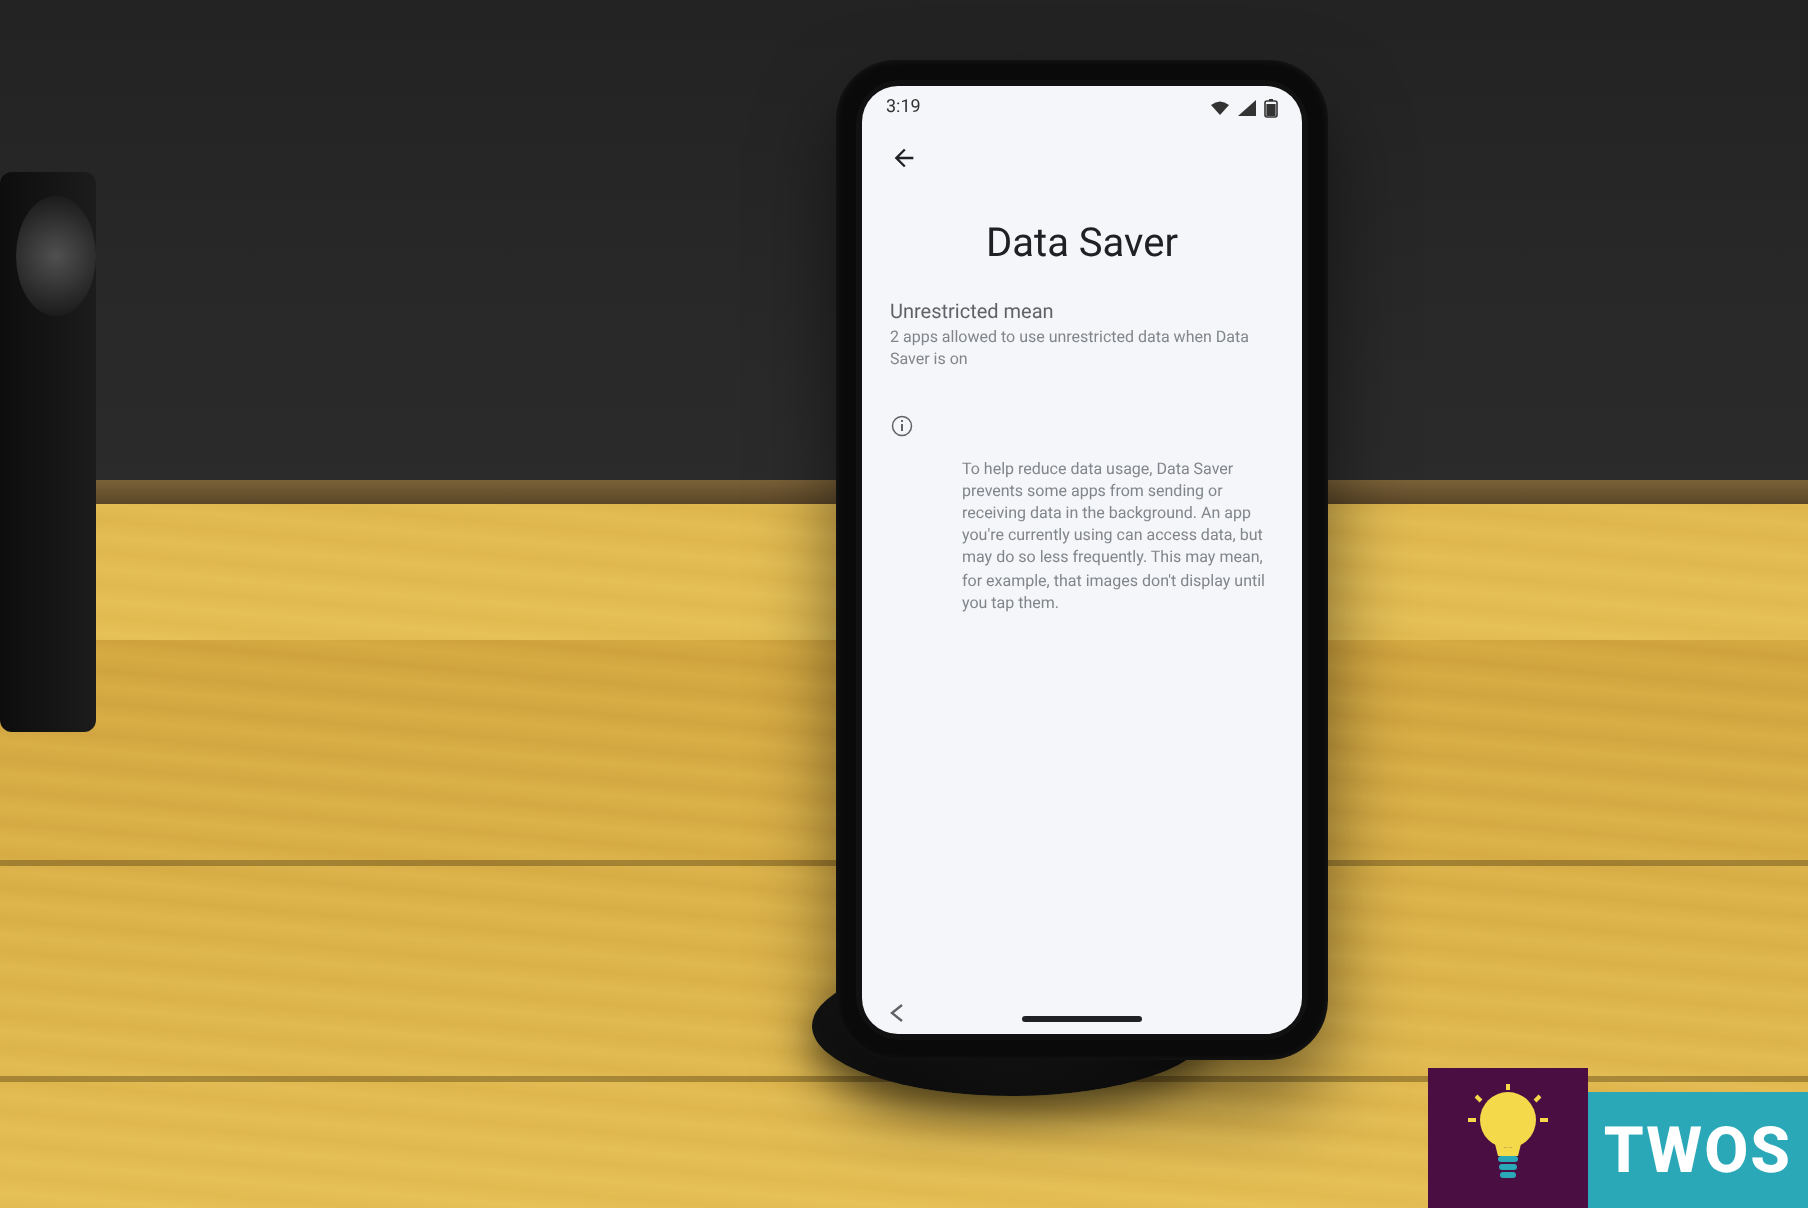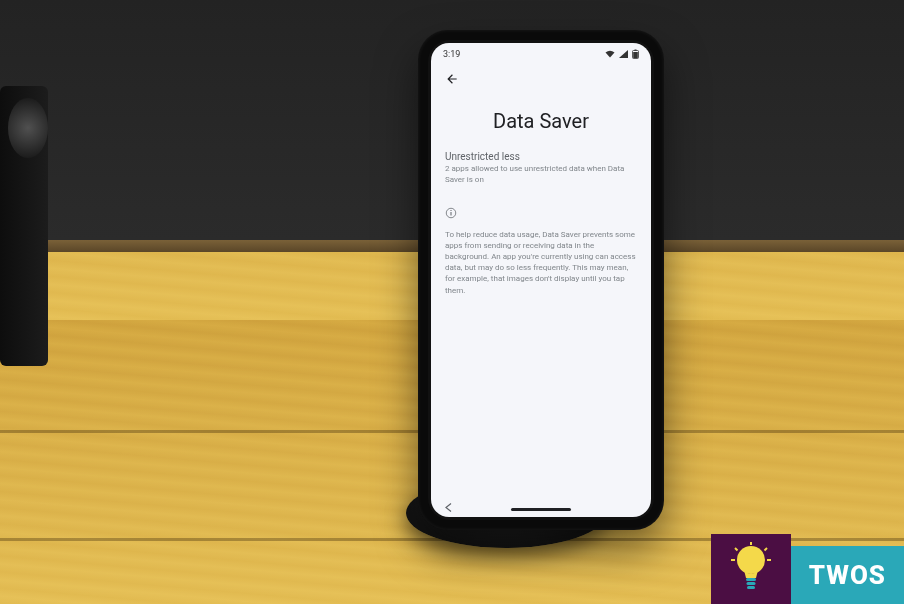--- a/index.html
+++ b/index.html
@@ -66,23 +66,23 @@
     width: 80px;
     background: #4b0e43;
     display: flex;
     align-items: center;
     justify-content: center;
   }
   .watermark .text-box {
     background: #2aa8b8;
     display: flex;
     align-items: center;
-    padding: 0 18px;
+    padding: 0 8px;
     color: #fff;
-    font-size: 26px;
+    font-size: 32px;
     font-weight: 800;
     letter-spacing: 1px;
     margin-top: 12px;
   }
   
   .phone-stand {
     position: absolute;
     left: 406px; top: 478px;
     width: 200px; height: 70px;
     background: radial-gradient(ellipse at 50% 30%, #2c2c2c 0%, #141414 70%);
@@ -197,20 +197,21 @@
     line-height: 1.35;
     margin-bottom: 18px;
   }
   .info-icon {
     margin-bottom: 6px;
   }
   .info-text {
     font-size: 8px;
     color: #80868b;
     line-height: 1.4;
+    margin-left: 36px;
   }
   
   .gesture-bar {
     height: 16px;
     display: flex;
     align-items: center;
     justify-content: center;
     flex-shrink: 0;
   }
   .gesture-pill {
@@ -275,21 +276,21 @@
                 </svg>
             </span>
           </div>
         </div>
 
         <div class="content">
           <h1 class="page-title">Data Saver</h1>
 
 
           <div>
-            <div class="section-title">Unrestricted less</div>
+            <div class="section-title">Unrestricted mean</div>
             <div class="section-sub">2 apps allowed to use unrestricted data when Data Saver is on</div>
           </div>
 
           <div class="info-icon">
             <svg width="12" height="12" viewBox="0 0 24 24">
                 <circle cx="12" cy="12" r="9.5" fill="none" stroke="#5f6368" stroke-width="1.5"></circle>
                 <rect x="11" y="10" width="2" height="7" fill="#5f6368"></rect>
                 <rect x="11" y="6" width="2" height="2" fill="#5f6368"></rect>
               </svg>
           </div>

